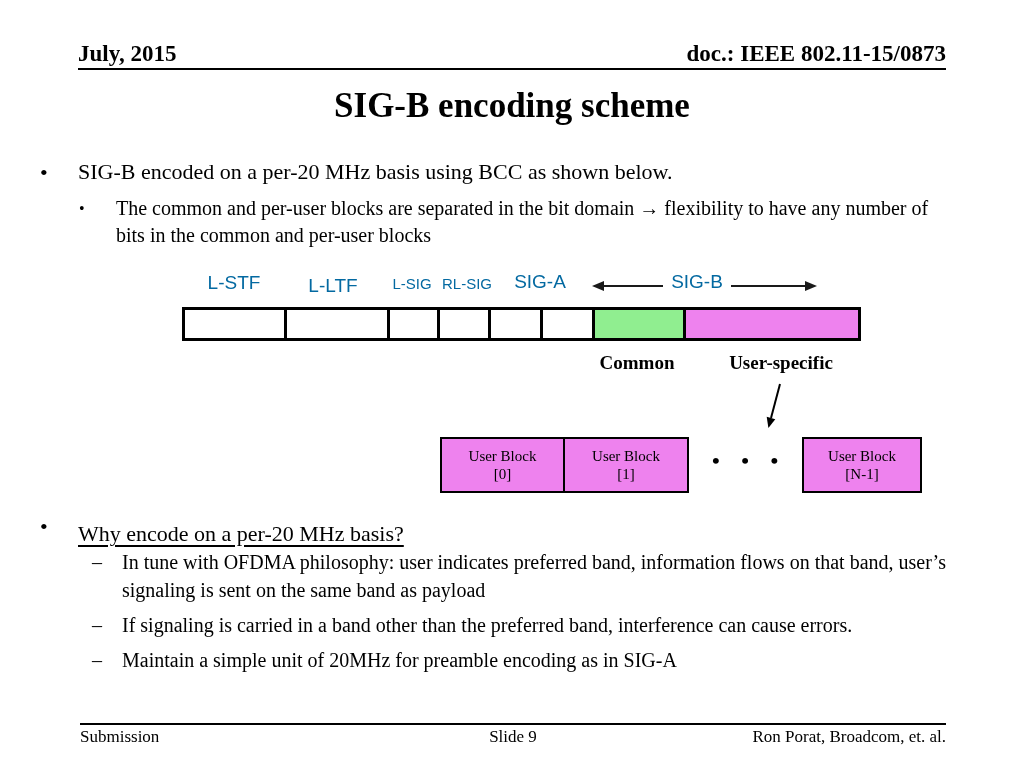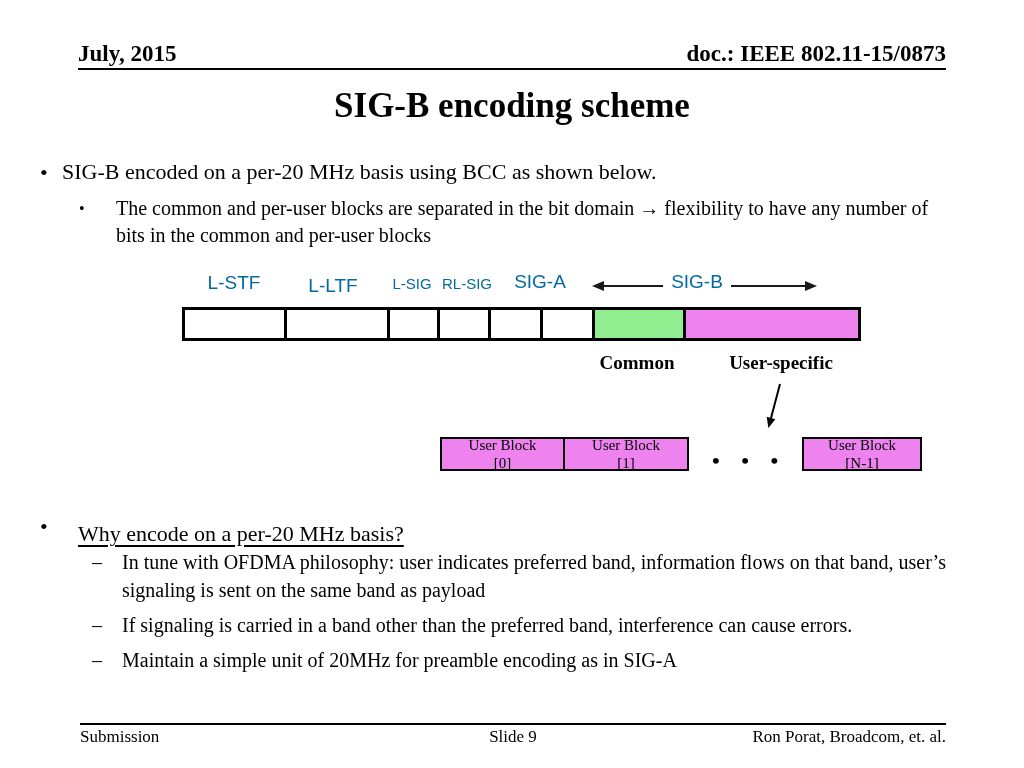--- a/index.html
+++ b/index.html
@@ -36,21 +36,21 @@
   .fieldlabel.small{font-size:15px;}
   .box{
     position:absolute;top:307px;height:34px;background:#fff;
     border:3px solid #000;box-sizing:border-box;
   }
   .seglabel{
     position:absolute;top:352px;font-size:19px;font-weight:bold;
     transform:translateX(-50%);white-space:nowrap;
   }
   .ublock{
-    position:absolute;top:437px;height:34px;border:2px solid #000;
+    position:absolute;top:437px;height:56px;border:2px solid #000;
     box-sizing:border-box;display:flex;flex-direction:column;
     justify-content:center;align-items:center;
     font-size:15px;line-height:18px;text-align:center;
   }
   #ellipsis{
     position:absolute;left:712px;top:448px;font-size:22px;font-weight:bold;
     letter-spacing:8px;
   }
   .arrow-svg{position:absolute;}
   
@@ -69,21 +69,21 @@
 <div id="slide">
 
   <div id="header">
     <span>July, 2015</span>
     <span>doc.: IEEE 802.11-15/0873</span>
   </div>
 
   <div id="title">SIG-B encoding scheme</div>
 
   <span class="bullet-dot" style="left:40px;top:160px;">•</span>
-  <div class="bullet-text" style="left:62px;top:158px;width:880px;">SIG-B encoded on a per-20 MHz basis using BCC as shown below.</div>
+  <div class="bullet-text" style="left:78px;top:158px;width:880px;">SIG-B encoded on a per-20 MHz basis using BCC as shown below.</div>
 
   <span class="sub-dot" style="left:79px;top:200px;">•</span>
   <div class="sub-text" style="left:116px;top:195px;width:840px;">The common and per-user blocks are separated in the bit domain → flexibility to have any number of bits in the common and per-user blocks</div>
 
   <span class="fieldlabel" style="left:234px;top:272px;">L-STF</span>
   <span class="fieldlabel" style="left:333px;top:275px;">L-LTF</span>
   <span class="fieldlabel small" style="left:412px;top:275px;">L-SIG</span>
   <span class="fieldlabel small" style="left:467px;top:275px;">RL-SIG</span>
   <span class="fieldlabel" style="left:540px;top:271px;">SIG-A</span>
   <span class="fieldlabel" style="left:697px;top:271px;">SIG-B</span>

